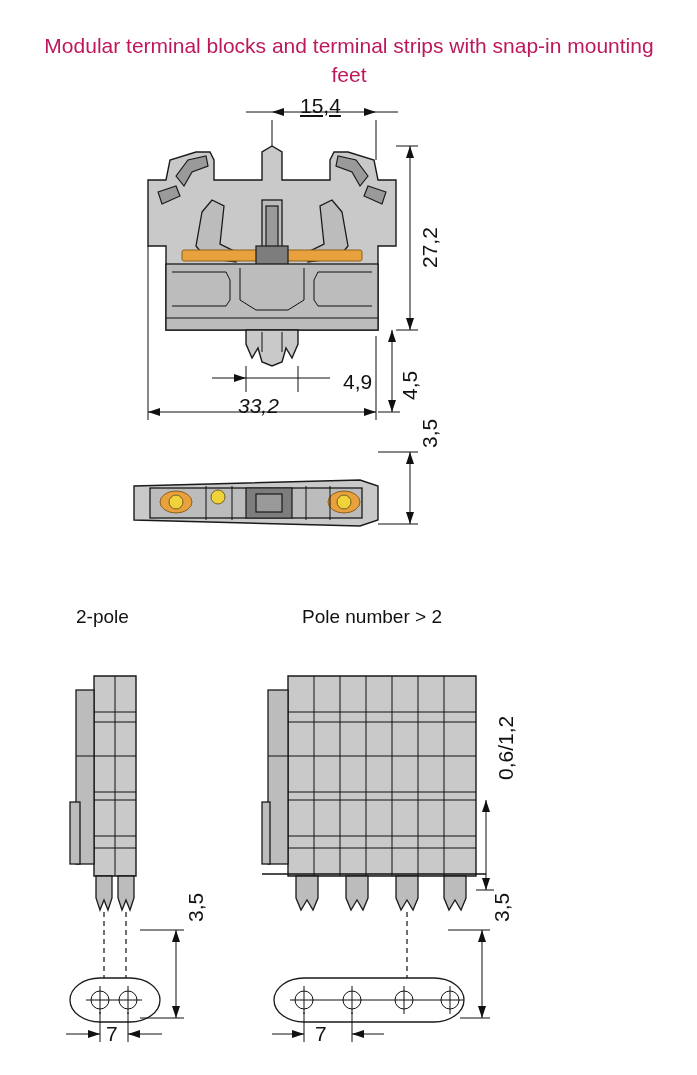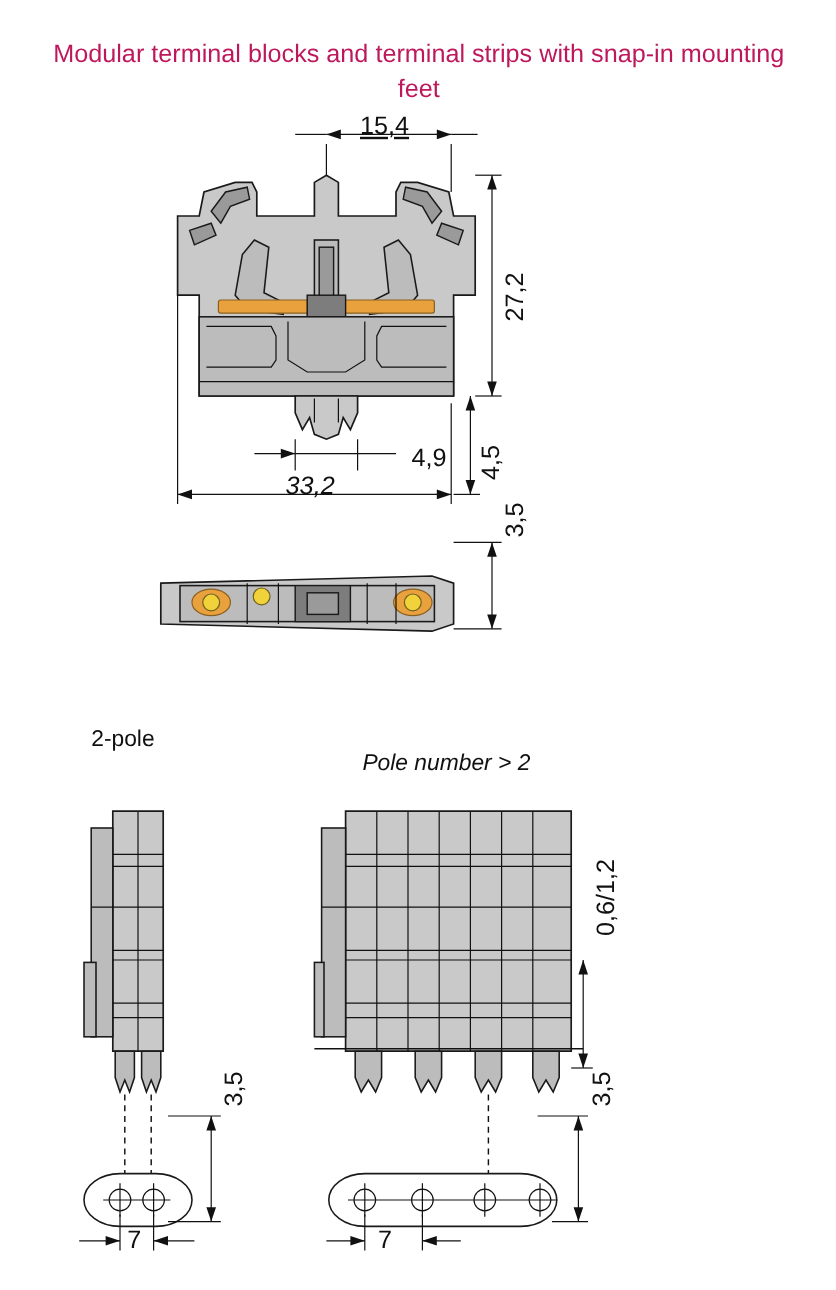--- a/index.html
+++ b/index.html
@@ -245,21 +245,21 @@
 
 <div class="dim-label" style="left:296px; top:370px;margin-left:47px;">4,9</div>
 
 <div class="dim-label vert" style="left:398px; top:400px;">4,5</div>
 
 <div class="dim-label" style="left:238px; top:394px;font-style:italic;">33,2</div>
 
 <div class="dim-label vert" style="left:418px; top:448px;">3,5</div>
 
 <div class="lbl" style="left:76px; top:606px;">2-pole</div>
-<div class="lbl" style="left:302px; top:626px;font-style:italic;">Pole number &gt; 2</div>
+<div class="lbl" style="left:302px; top:606px;">Pole number &gt; 2</div>
 
 <div class="dim-label vert" style="left:494px; top:780px;">0,6/1,2</div>
 
 <div class="dim-label vert" style="left:184px; top:922px;">3,5</div>
 <div class="dim-label vert" style="left:490px; top:922px;">3,5</div>
 
 <div class="dim-label" style="left:106px; top:1022px;">7</div>
 <div class="dim-label" style="left:315px; top:1022px;">7</div>
 
 </body></html>

